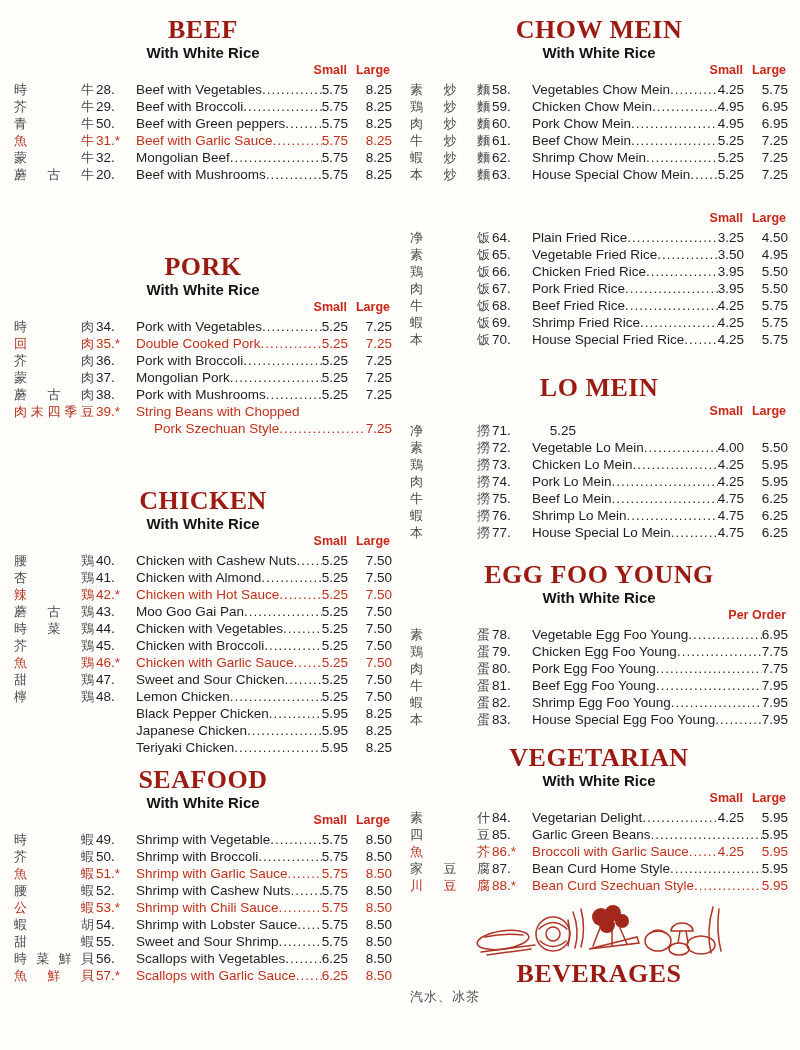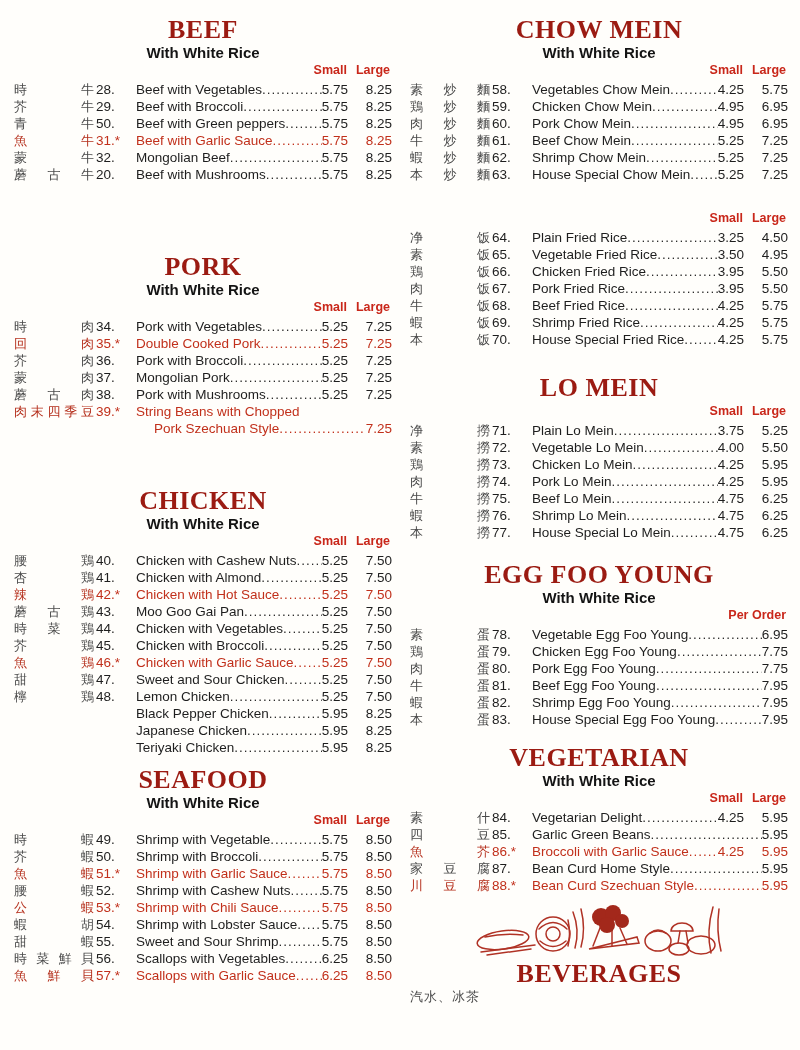--- a/index.html
+++ b/index.html
@@ -779,25 +779,20 @@
         <div class="price-labels">
           <span class="plabel">Small</span>
           <span class="plabel">Large</span>
         </div>
         <div class="row">
           <div class="zh">
             <span class="zch">净</span>
             <span class="zch">撈</span>
           </div>
           <div class="num">71.</div>
-          <div class="mid">
-            <span class="dname">Plain Lo Mein</span>
-            <span class="dots"></span>
-            <span class="sp">3.75</span>
-          </div>
           <div class="lg">5.25</div>
         </div>
         <div class="row">
           <div class="zh">
             <span class="zch">素</span>
             <span class="zch">撈</span>
           </div>
           <div class="num">72.</div>
           <div class="mid">
             <span class="dname">Vegetable Lo Mein</span>

